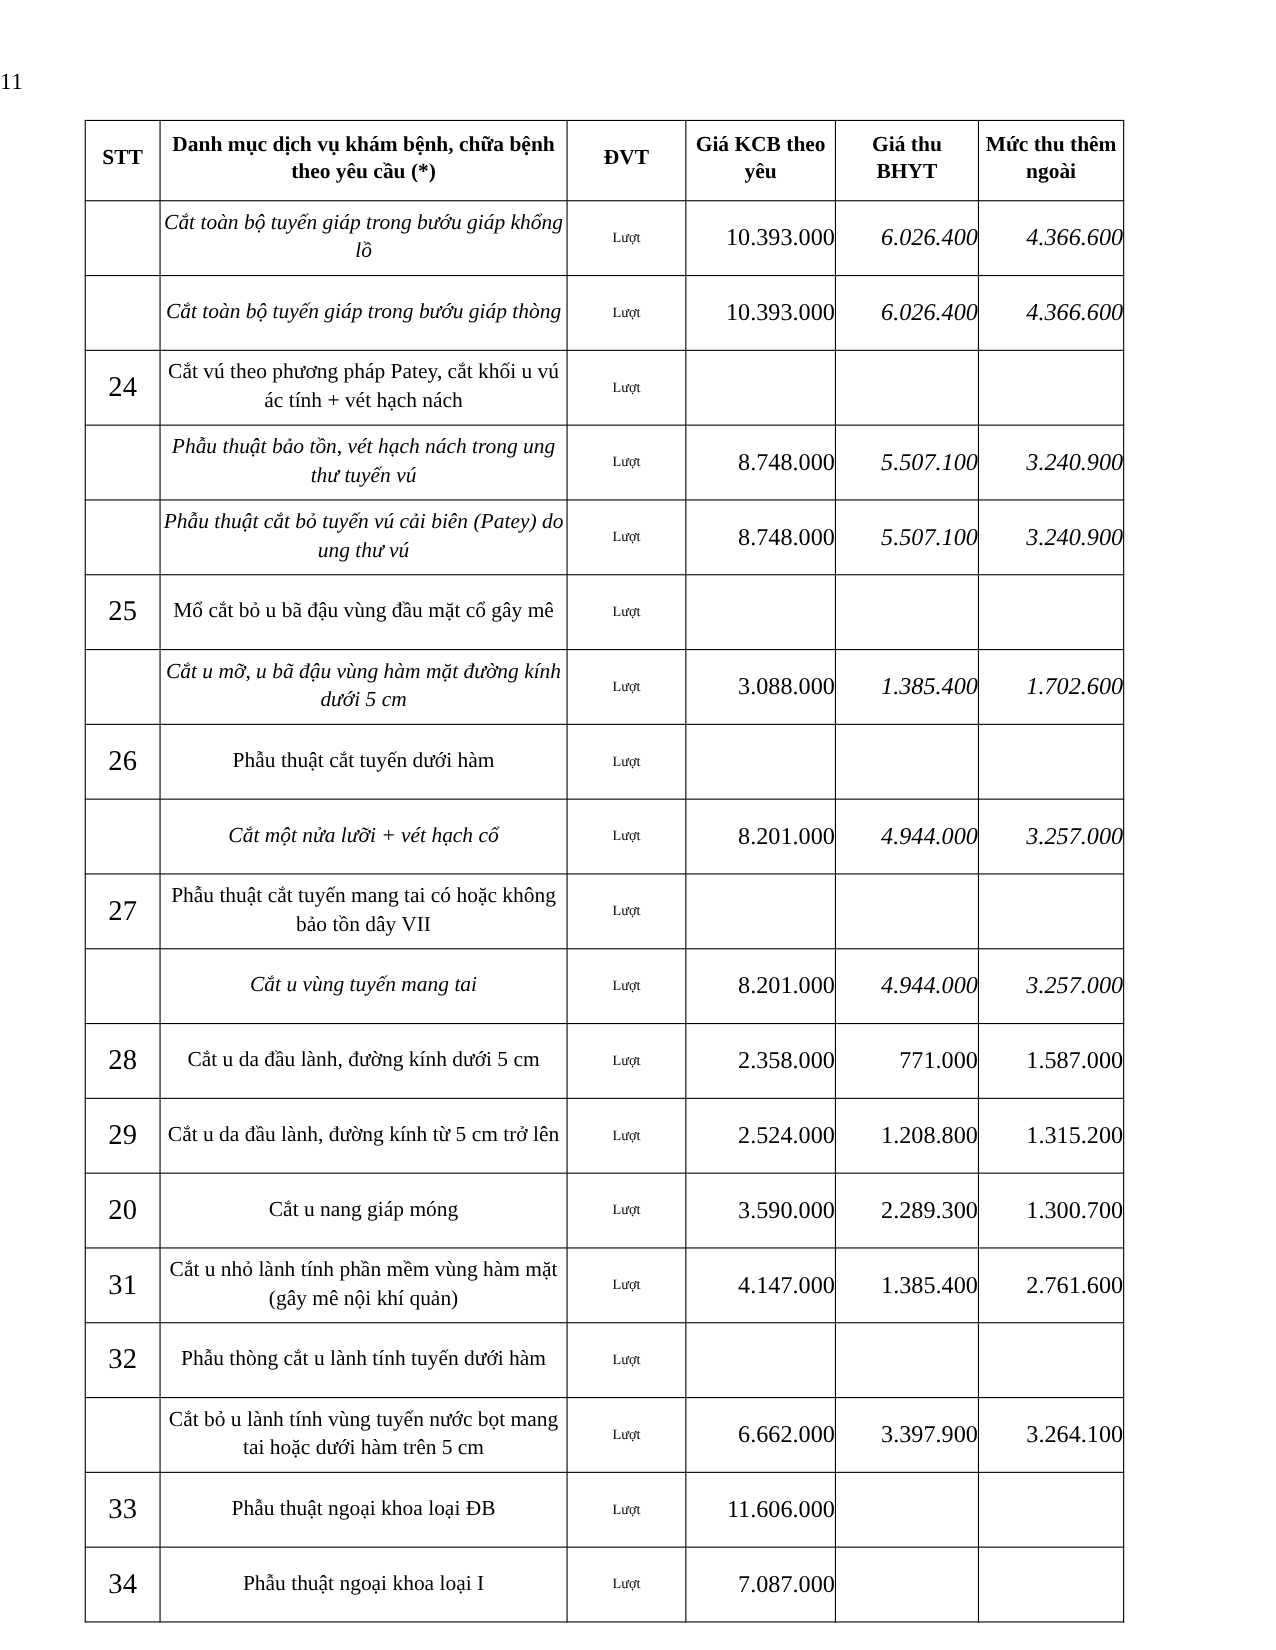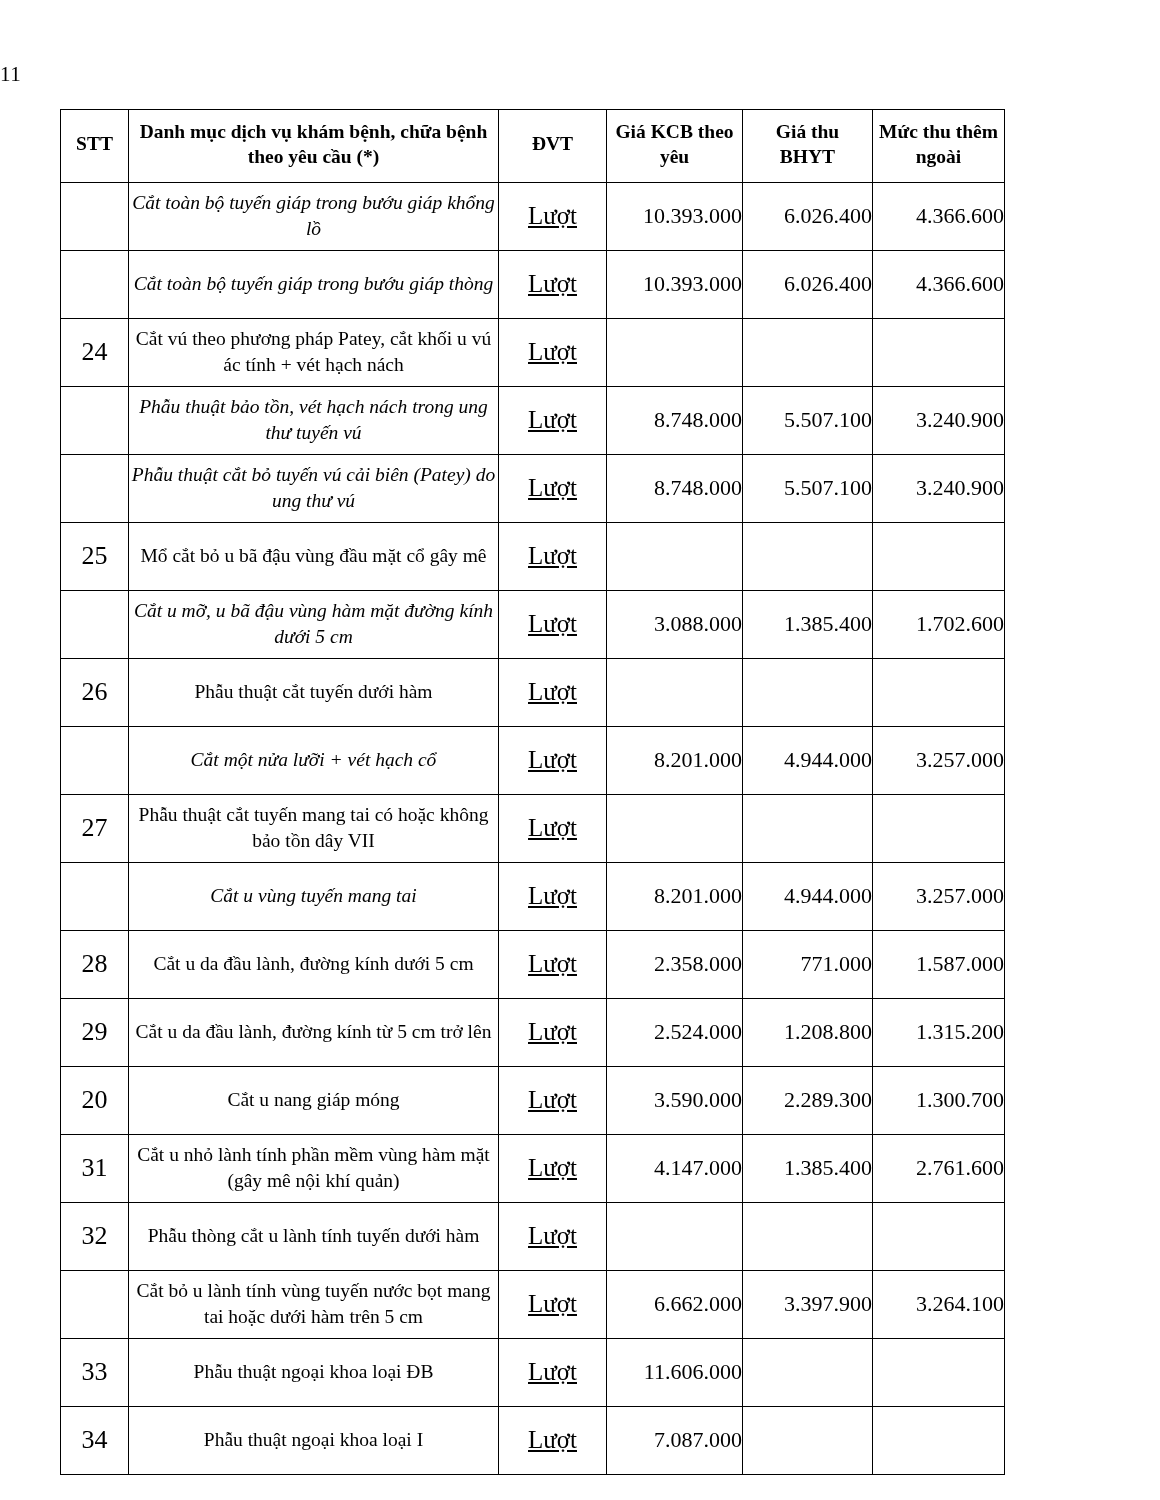--- a/index.html
+++ b/index.html
@@ -23,21 +23,21 @@
   }
   .page-number {
     text-align: left;
     font-size: 21px;
     font-family: "Liberation Serif", serif;
     padding-top: 62px;
     padding-bottom: 22px;
     letter-spacing: 0.5px;
   }
   .table-wrap {
-    padding: 0 78px 0 60px;
+    padding: 0 78px 0 77px;
   }
   table.price-table {
     border-collapse: collapse;
     width: 944px;
     table-layout: fixed;
     font-size: 19.5px;
   }
   table.price-table th,
   table.price-table td {
     border: 1.6px solid #000000;
@@ -65,30 +65,30 @@
   td.c-name {
     text-align: center;
     padding: 8px 8px 9px 10px;
     line-height: 1.33;
   }
   td.c-name.italic {
     font-style: italic;
   }
   td.c-dvt {
     text-align: center;
-    font-size: 25px;
-    text-decoration: underline;
+    font-size: 13px;
   }
   td.c-num {
     text-align: right;
     padding-right: 14px;
     font-size: 22px;
     white-space: nowrap;
   }
   td.c-num.italic {
+    font-style: italic;
   }
   tr.row {
     height: 68px;
   }
 </style>
 </head>
 <body>
 
 <div class="page">
 

